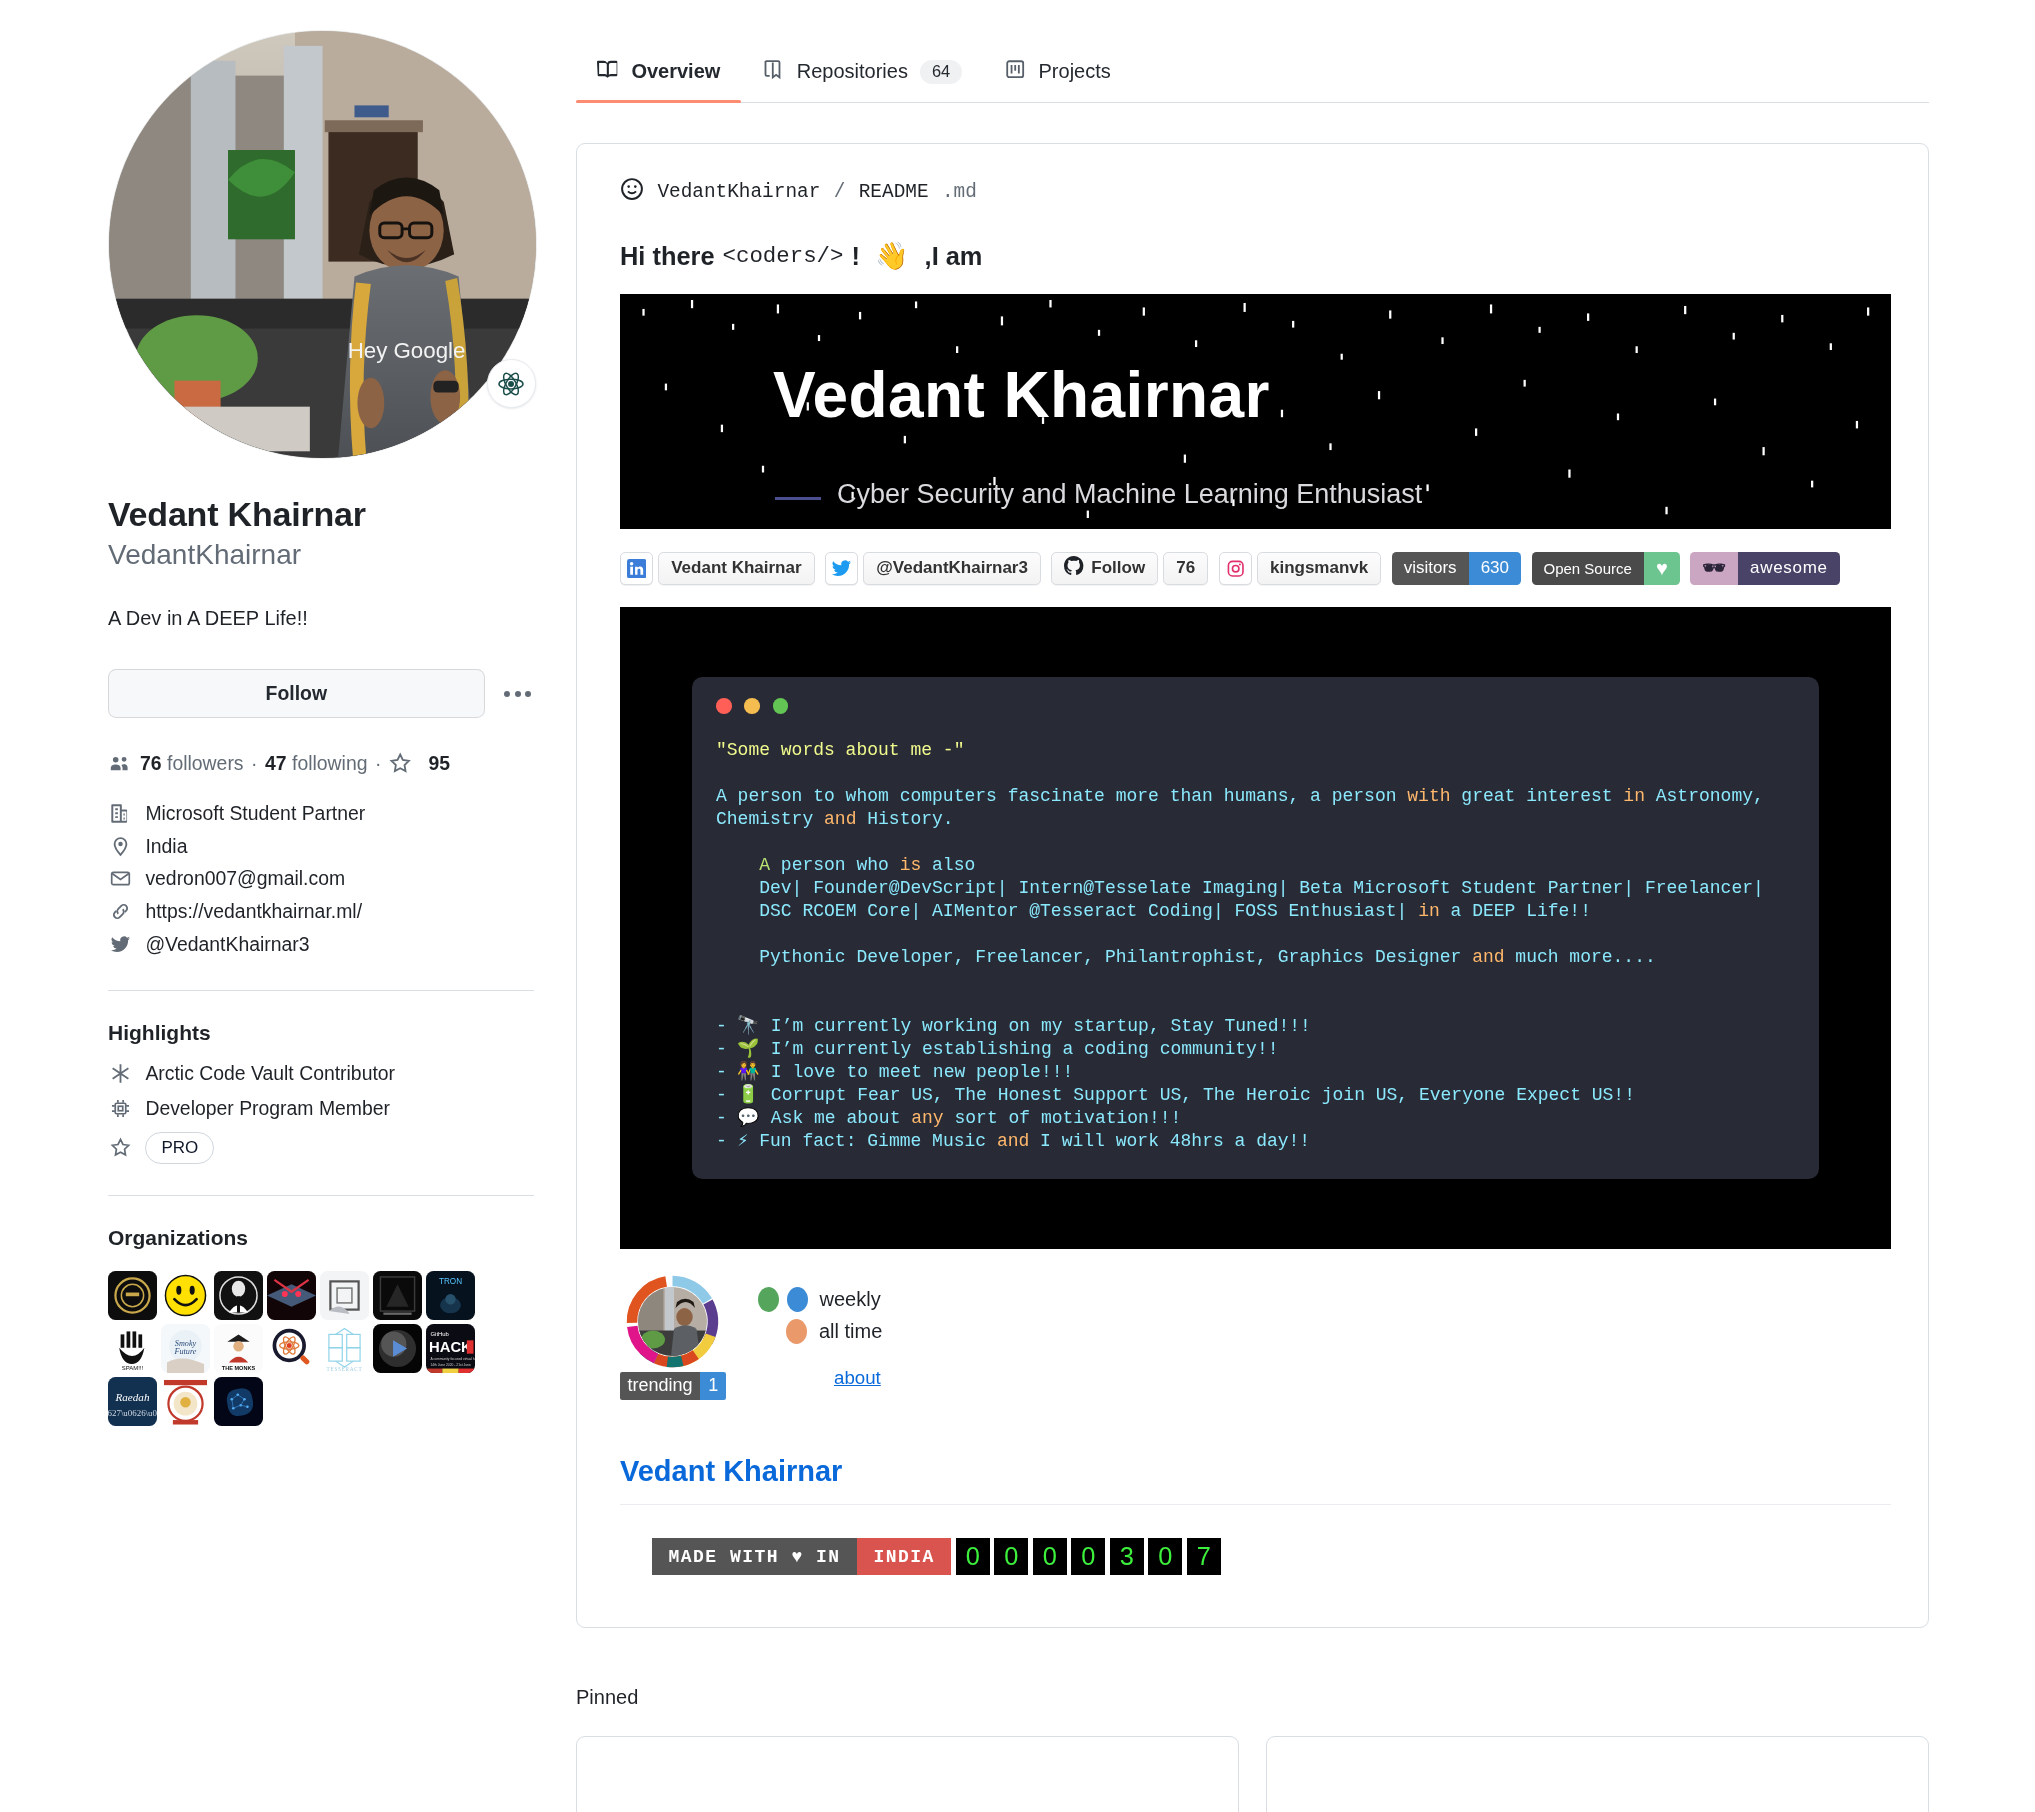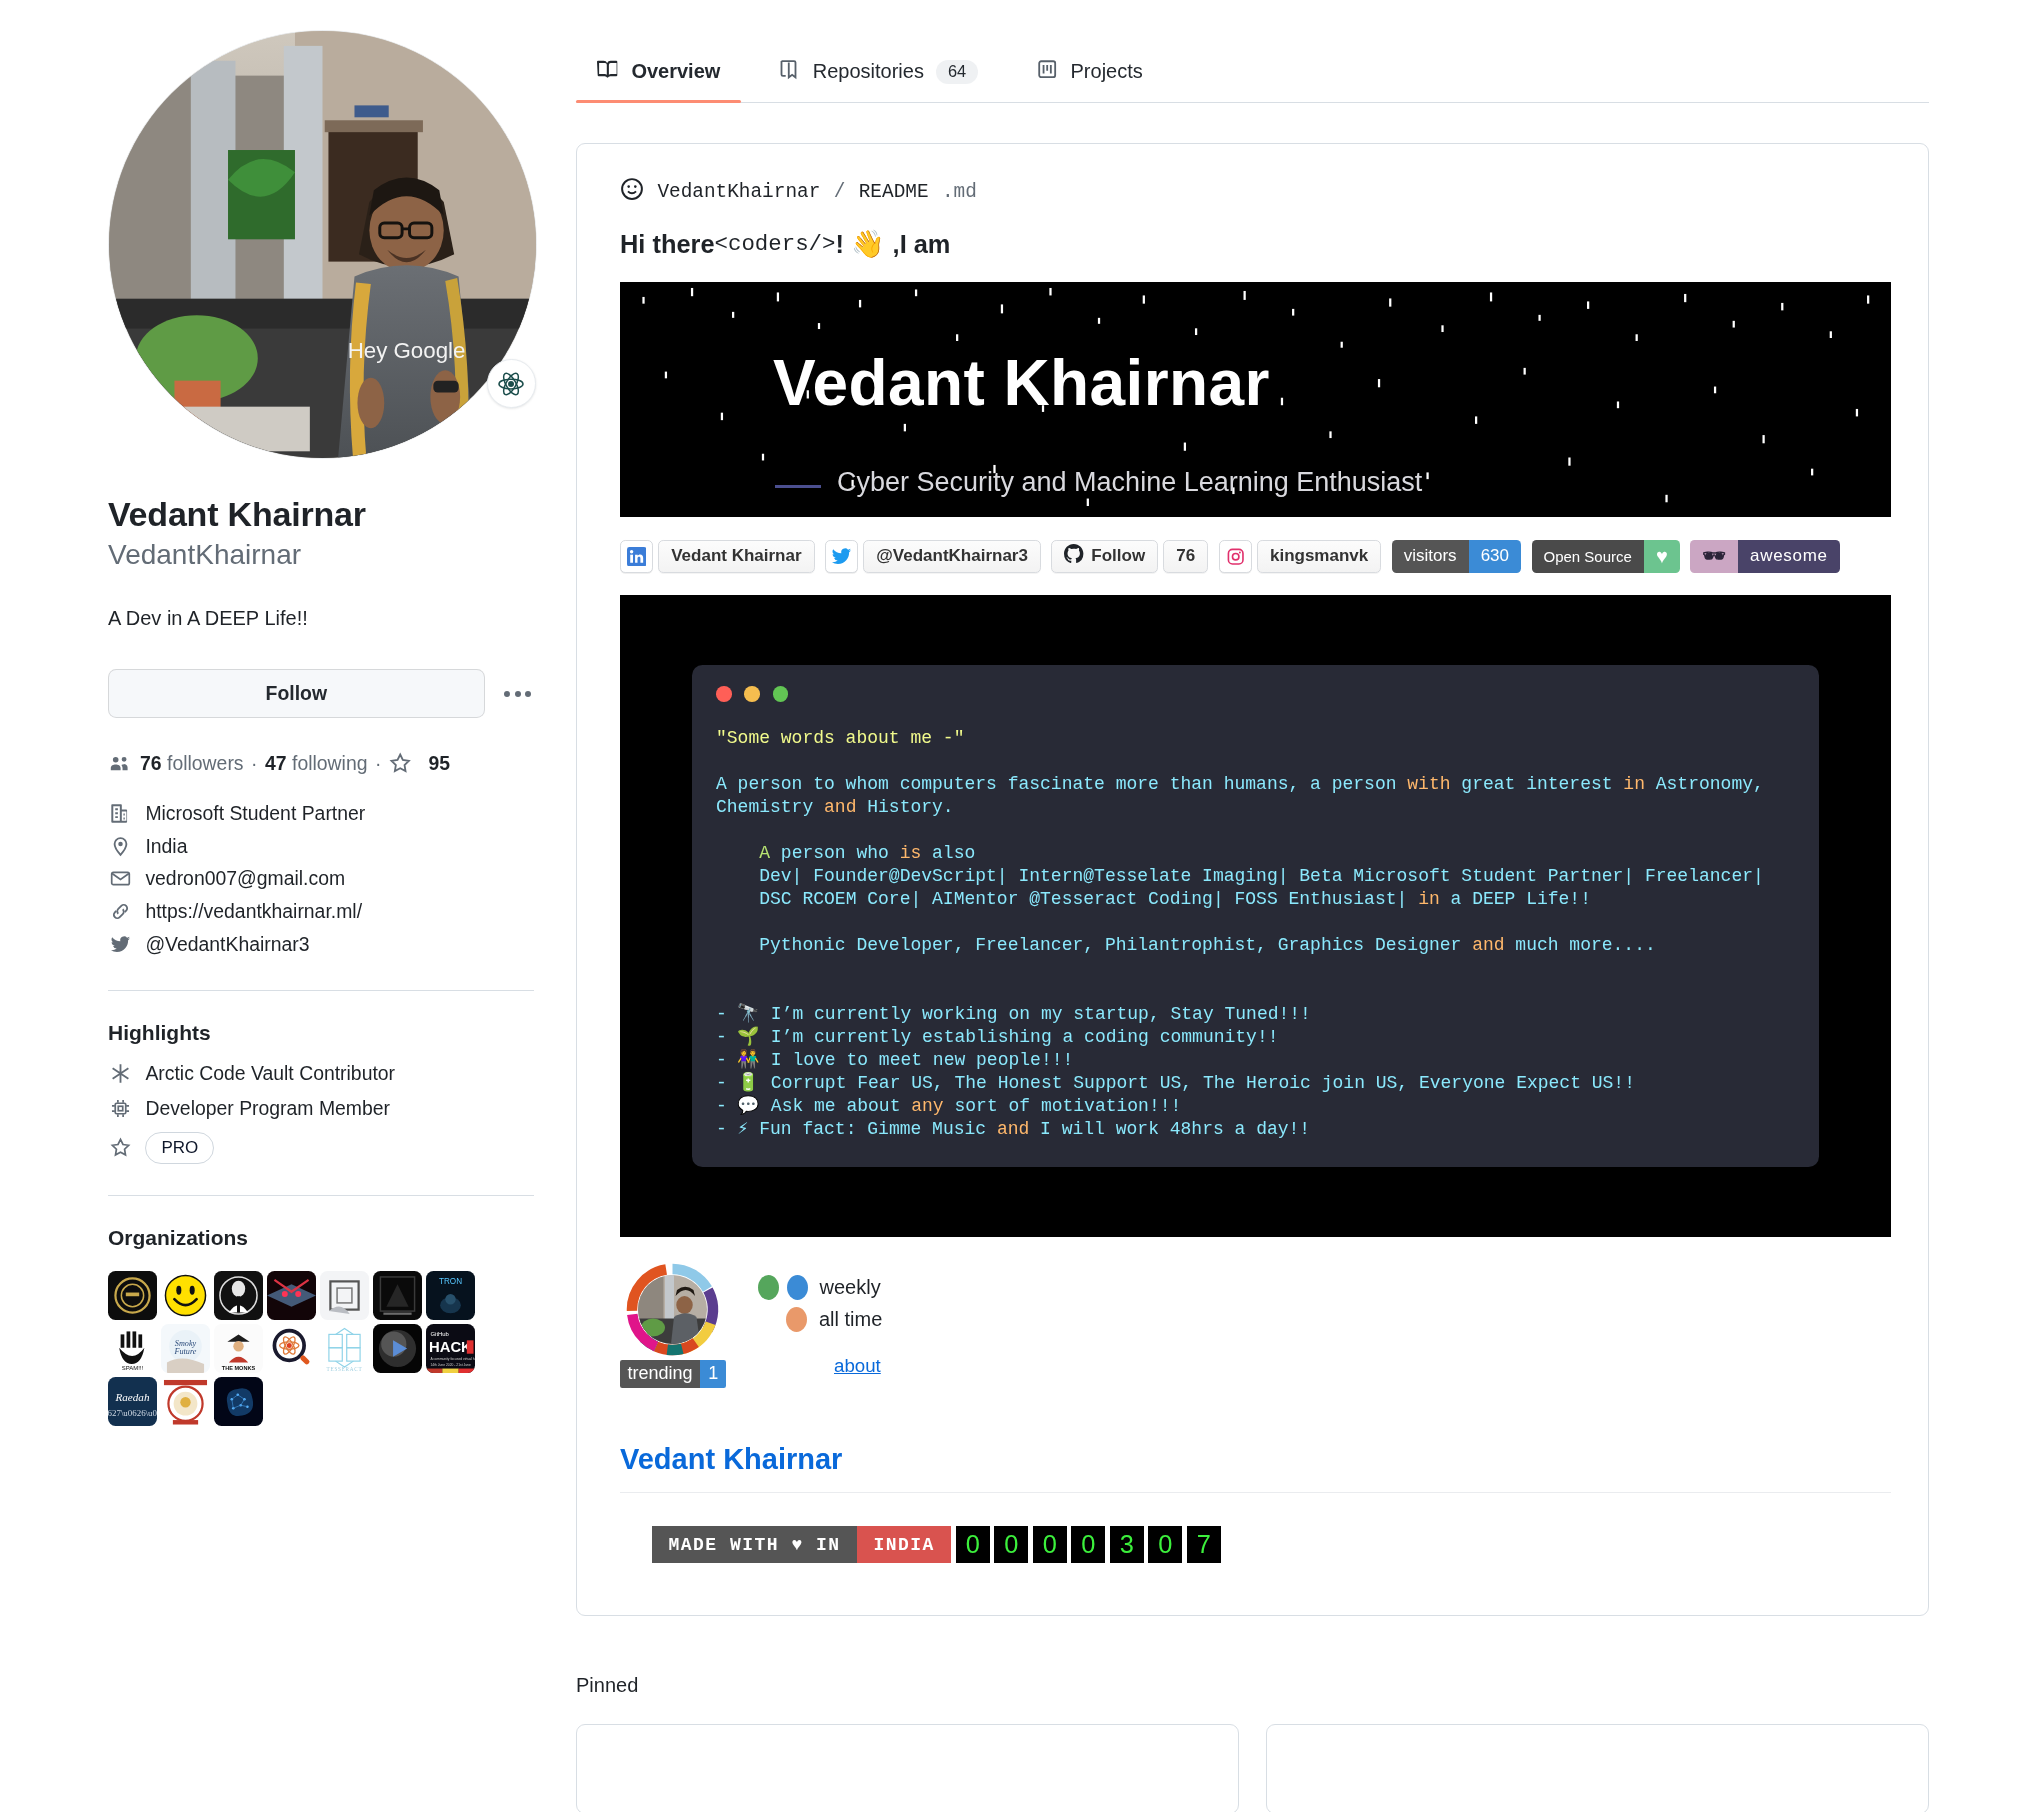--- a/index.html
+++ b/index.html
@@ -119,21 +119,21 @@
   .org-av svg { display:block; width:100%; height:100%; }
 
   
   .main { position: absolute; left: 576px; top: 0; width: 1353px; }
 
   .tabs {
     display: flex; align-items: flex-end;
     height: 103px;
     border-bottom: 0.7px solid #d8dee4;
     padding-left: 0;
-    gap: 16px;
+    gap: 0;
   }
   .tab {
     display: flex; align-items: center; gap: 12px;
     padding: 0 21px 16.4px 21px;
     font-size: 20px;
     color: #24292f;
     cursor: pointer;
     position: relative;
     background: none; border: none;
     font-family: "Liberation Sans", sans-serif;
@@ -169,23 +169,23 @@
     font-size: 19.4px;
     color: #1f2328;
   }
   .readme-head .sep { color:#636c76; }
   .readme-head .md { color:#636c76; }
 
   .readme-body { padding: 0 43px; }
   .rm-h1 {
     font-size: 25.4px;
     font-weight: 700;
-    margin-top: 21px;
+    margin-top: 33px;
     color: #1f2328;
-    display: flex; align-items: center; gap: 0;
+    display: flex; align-items: center; gap: 8px;
   }
   .rm-h1 code {
     font-family: "Liberation Mono", monospace;
     font-size: 22.4px;
     font-weight: 400;
   }
   .emoji { display:inline-block; vertical-align: middle; }
 
   .banner {
     margin-top: 22.4px;

